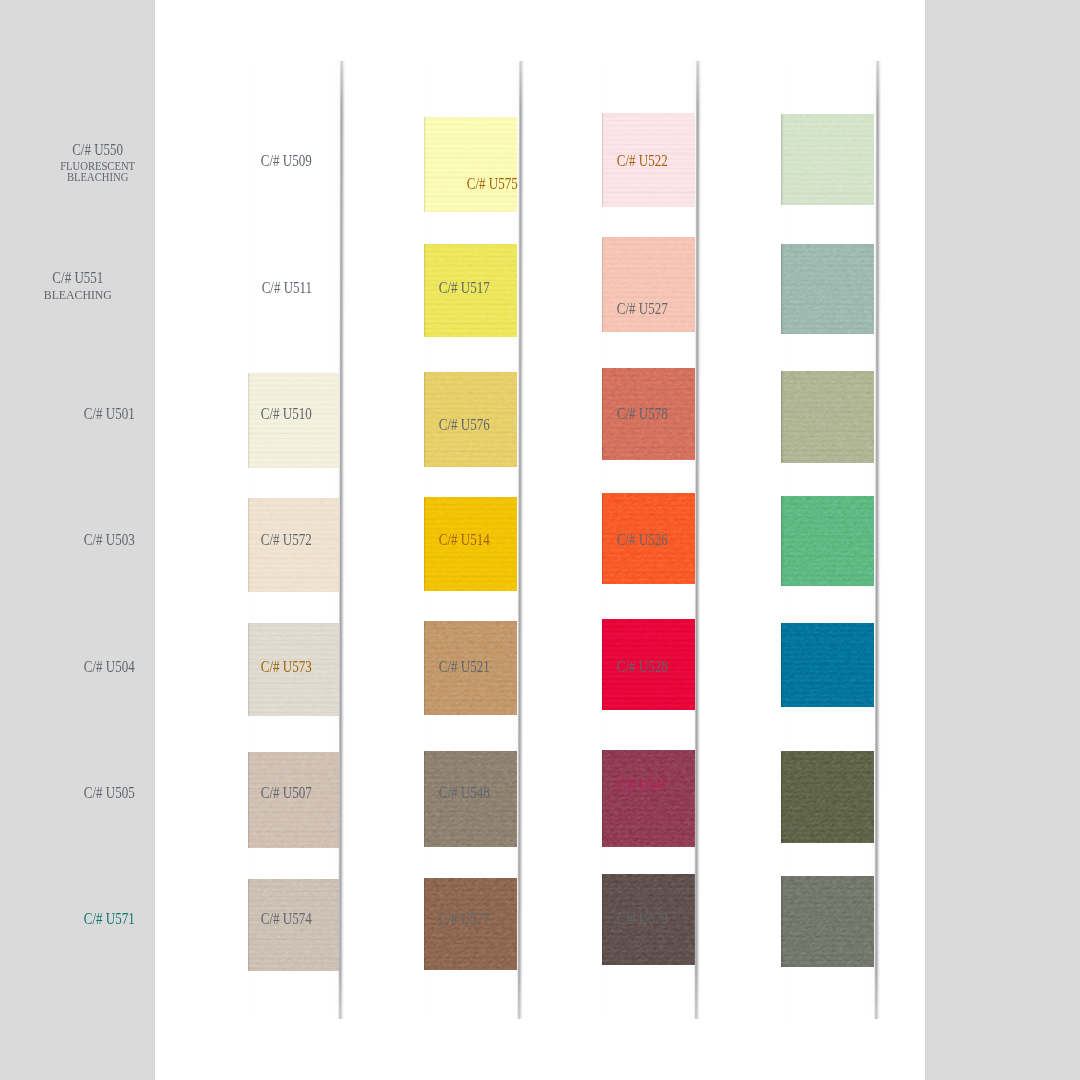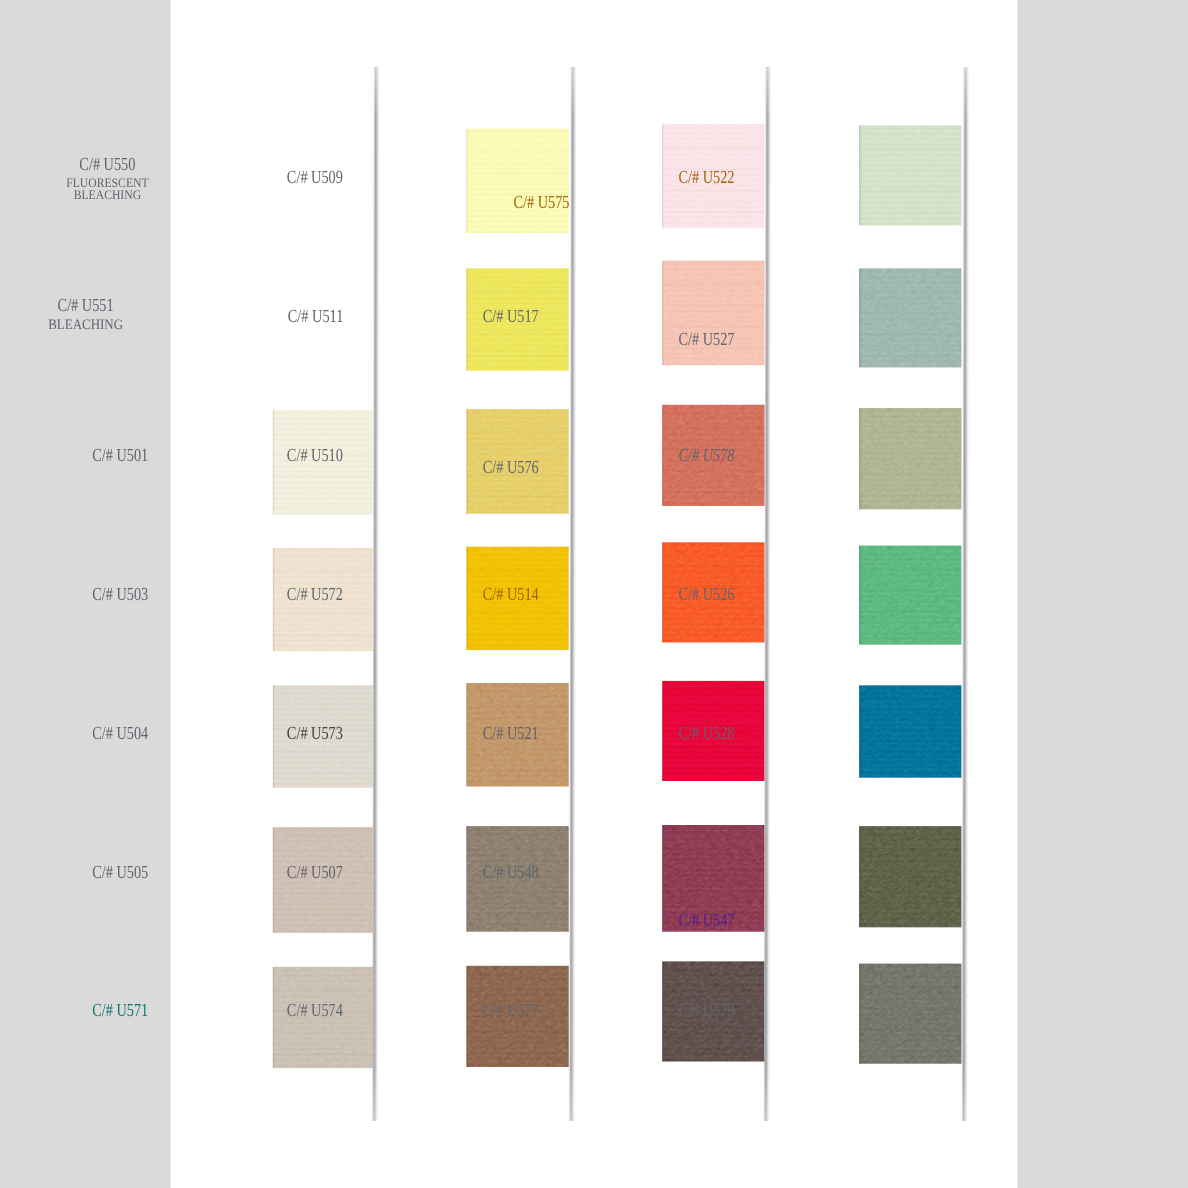--- a/index.html
+++ b/index.html
@@ -163,21 +163,21 @@
       </div>
       <div class="sw" style="left: 423.8px; top: 621.2px; width: 93.5px; height: 94px; background: rgb(184, 134, 83);">
         <div class="tex"></div>
         <svg class="noise" width="100%" height="100%">
           <rect width="100%" height="100%" filter="url(#fiber)"></rect>
         </svg>
         <svg class="noise2" width="100%" height="100%">
           <rect width="100%" height="100%" filter="url(#fiber)"></rect>
         </svg>
       </div>
-      <div class="lbl" style="right: 668.4px; top: 658.6px; color: #404040;">
+      <div class="lbl" style="right: 668.4px; top: 658.6px; color: #a16207;">
         <div class="code">C/# U573</div>
       </div>
       <div class="sw" style="left: 423.8px; top: 750.5px; width: 93.5px; height: 96.4px; background: rgb(123, 108, 90);">
         <div class="tex"></div>
         <svg class="noise" width="100%" height="100%">
           <rect width="100%" height="100%" filter="url(#fiber)"></rect>
         </svg>
         <svg class="noise2" width="100%" height="100%">
           <rect width="100%" height="100%" filter="url(#fiber)"></rect>
         </svg>
@@ -311,21 +311,21 @@
       </div>
       <div class="sw" style="left: 781.4px; top: 371.1px; width: 92.7px; height: 92.2px; background: rgb(162, 168, 130);">
         <div class="tex"></div>
         <svg class="noise" width="100%" height="100%">
           <rect width="100%" height="100%" filter="url(#fiber)"></rect>
         </svg>
         <svg class="noise2" width="100%" height="100%">
           <rect width="100%" height="100%" filter="url(#fiber)"></rect>
         </svg>
       </div>
-      <div class="lbl" style="right: 312.4px; top: 405.8px; color: rgb(95, 101, 109); font-style: italic;">
+      <div class="lbl" style="right: 312.4px; top: 405.8px; color: rgb(95, 101, 109);">
         <div class="code">C/# U578</div>
       </div>
       <div class="sw" style="left: 781.4px; top: 496.1px; width: 92.7px; height: 89.9px; background: rgb(70, 173, 109);">
         <div class="tex"></div>
         <svg class="noise" width="100%" height="100%">
           <rect width="100%" height="100%" filter="url(#fiber)"></rect>
         </svg>
         <svg class="noise2" width="100%" height="100%">
           <rect width="100%" height="100%" filter="url(#fiber)"></rect>
         </svg>
@@ -347,21 +347,21 @@
       </div>
       <div class="sw" style="left: 781.4px; top: 750.6px; width: 92.7px; height: 92.2px; background: rgb(71, 76, 49);">
         <div class="tex"></div>
         <svg class="noise" width="100%" height="100%">
           <rect width="100%" height="100%" filter="url(#fiber)"></rect>
         </svg>
         <svg class="noise2" width="100%" height="100%">
           <rect width="100%" height="100%" filter="url(#fiber)"></rect>
         </svg>
       </div>
-      <div class="lbl" style="right: 312.4px; top: 829px; color: #4c1d95;">
+      <div class="lbl" style="right: 312.4px; top: 777px; color: #be185d;">
         <div class="code">C/# U547</div>
       </div>
       <div class="sw" style="left: 781.4px; top: 875.6px; width: 92.7px; height: 91.6px; background: rgb(93, 97, 85);">
         <div class="tex"></div>
         <svg class="noise" width="100%" height="100%">
           <rect width="100%" height="100%" filter="url(#fiber)"></rect>
         </svg>
         <svg class="noise2" width="100%" height="100%">
           <rect width="100%" height="100%" filter="url(#fiber)"></rect>
         </svg>

